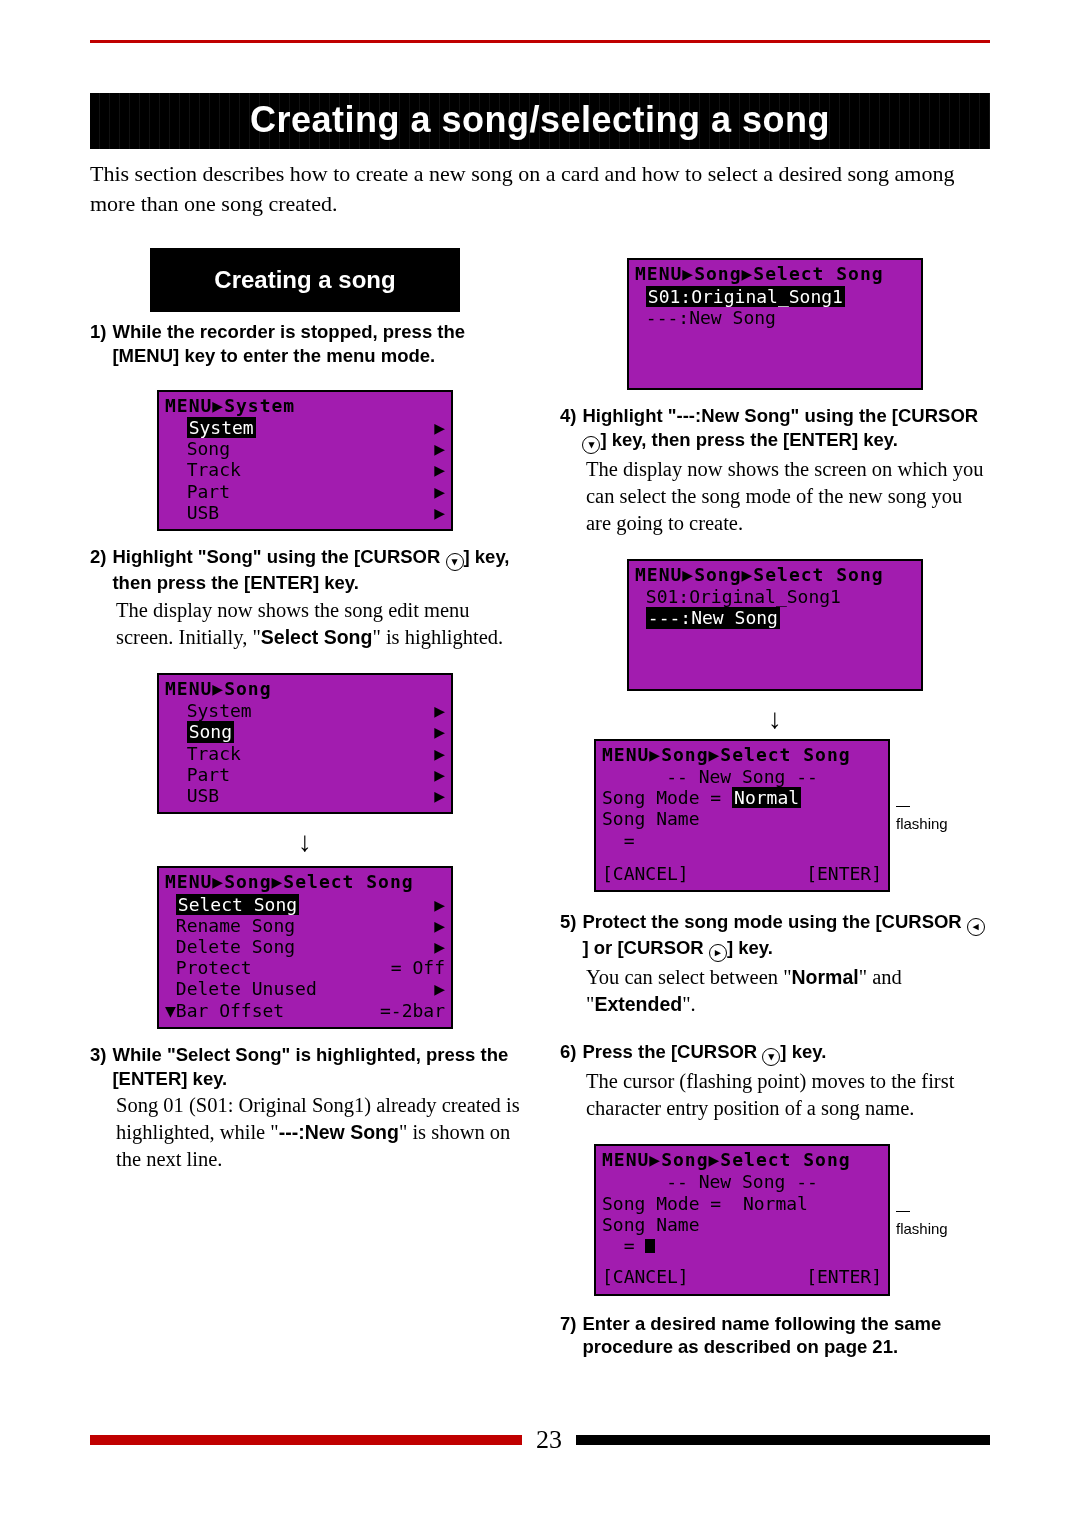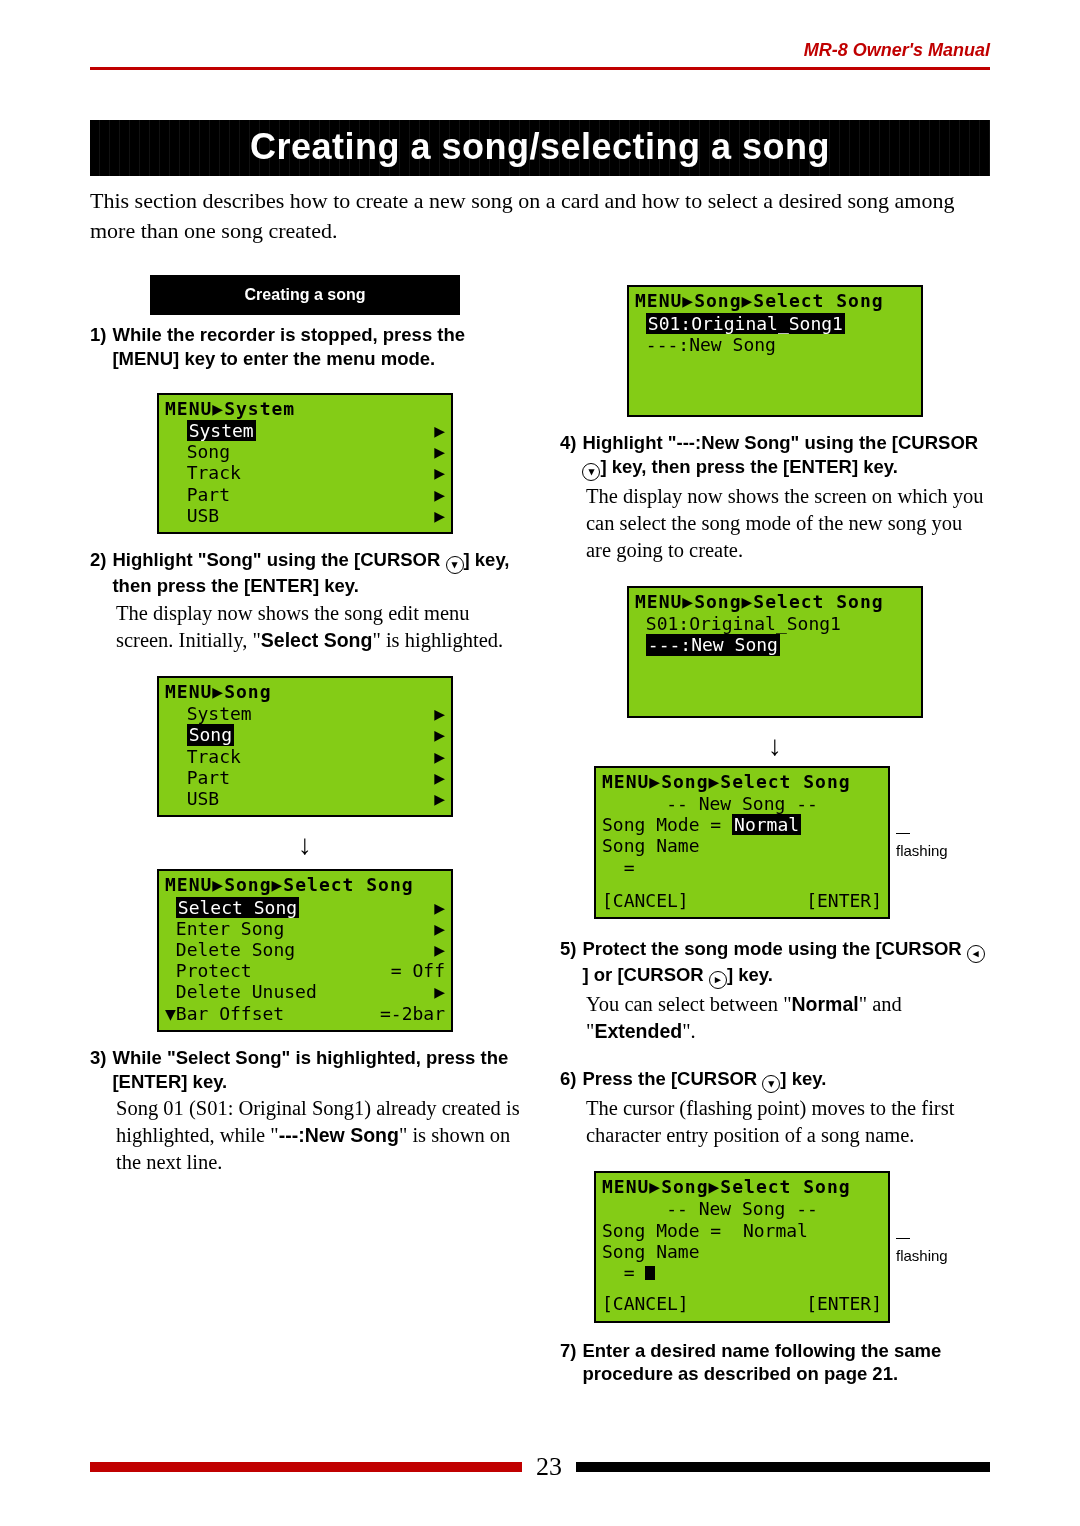--- a/index.html
+++ b/index.html
@@ -49,23 +49,23 @@
   }
   .col {
     flex: 1;
     min-width: 0;
   }
   .section-banner {
     background: #000;
     color: #fff;
     font-family: Arial, Helvetica, sans-serif;
     font-weight: bold;
-    font-size: 16px;
+    font-size: 24px;
     text-align: center;
-    padding: 11px 0;
+    padding: 18px 0;
     width: 72%;
     margin: 0 auto 8px auto;
   }
   .body-text {
     font-size: 20.5px;
     line-height: 1.32;
     margin-bottom: 28px;
   }
   .step {
     margin-bottom: 22px;
@@ -90,21 +90,21 @@
   }
   .bold-inline { font-weight: bold; font-family: Arial, Helvetica, sans-serif; font-size: 19.5px; }
   .lcd {
     border: 2px solid #000;
     width: 280px;
     margin: 10px auto 14px auto;
     padding: 3px 6px 6px 6px;
     font-family: "Lucida Console", Monaco, monospace;
     font-size: 18px;
     line-height: 1.18;
-    background: #84cc16;
+    background: #a21caf;
   }
   .lcd .row {
     display: flex;
     align-items: center;
     white-space: pre;
   }
   .lcd .row .label { flex: 1; }
   .lcd .breadcrumb { font-weight: bold; letter-spacing: 1px; padding-bottom: 1px; }
   .lcd .hl {
     background: #000; color: #fff; padding: 0 2px;
@@ -157,21 +157,20 @@
     vertical-align: -2px;
     font-family: Arial, Helvetica, sans-serif;
     font-weight: bold;
   }
 </style>
 </head>
 <body>
 
 <div class="page">
 
-  <div class="header-label">MR-8 Owner's Manual</div>
   <div class="header-rule"></div>
 
   <div class="title-banner">Creating a song/selecting a song</div>
   <div class="intro">This section describes how to create a new song on a card and how to select a desired song among more than one song created.</div>
 
   <div class="columns">
 
     <div class="col">
       <div class="section-banner">Creating a song</div>
 
@@ -207,21 +206,21 @@
         <div class="row"><span class="label">  <span class="hl">Song</span></span><span class="tri">▶</span></div>
         <div class="row"><span class="label">  <span>Track</span></span><span class="tri">▶</span></div>
         <div class="row"><span class="label">  <span>Part</span></span><span class="tri">▶</span></div>
         <div class="row"><span class="label">  <span>USB</span></span><span class="tri">▶</span></div>
       </div>
       <div class="arrow-down">↓</div>
 
       <div class="lcd">
         <div class="breadcrumb">MENU▶Song▶Select Song</div>
         <div class="row"><span class="label"> <span class="hl">Select Song</span></span><span class="tri">▶</span></div>
-        <div class="row"><span class="label"> <span>Enter Song</span></span><span class="tri">▶</span></div>
+        <div class="row"><span class="label"> <span>Rename Song</span></span><span class="tri">▶</span></div>
         <div class="row"><span class="label"> <span>Delete Song</span></span><span class="tri">▶</span></div>
         <div class="row"><span class="label"> <span>Protect</span></span><span>= Off</span></div>
         <div class="row"><span class="label"> <span>Delete Unused</span></span><span class="tri">▶</span></div>
         <div class="row"><span class="label"><span>▼Bar Offset</span></span><span>=-2bar</span></div>
       </div>
 
       <div class="step">
         <div class="step-head">
           <span class="step-num">3)</span>
           <span class="step-title">While "Select Song" is highlighted, press the [ENTER] key.</span>

